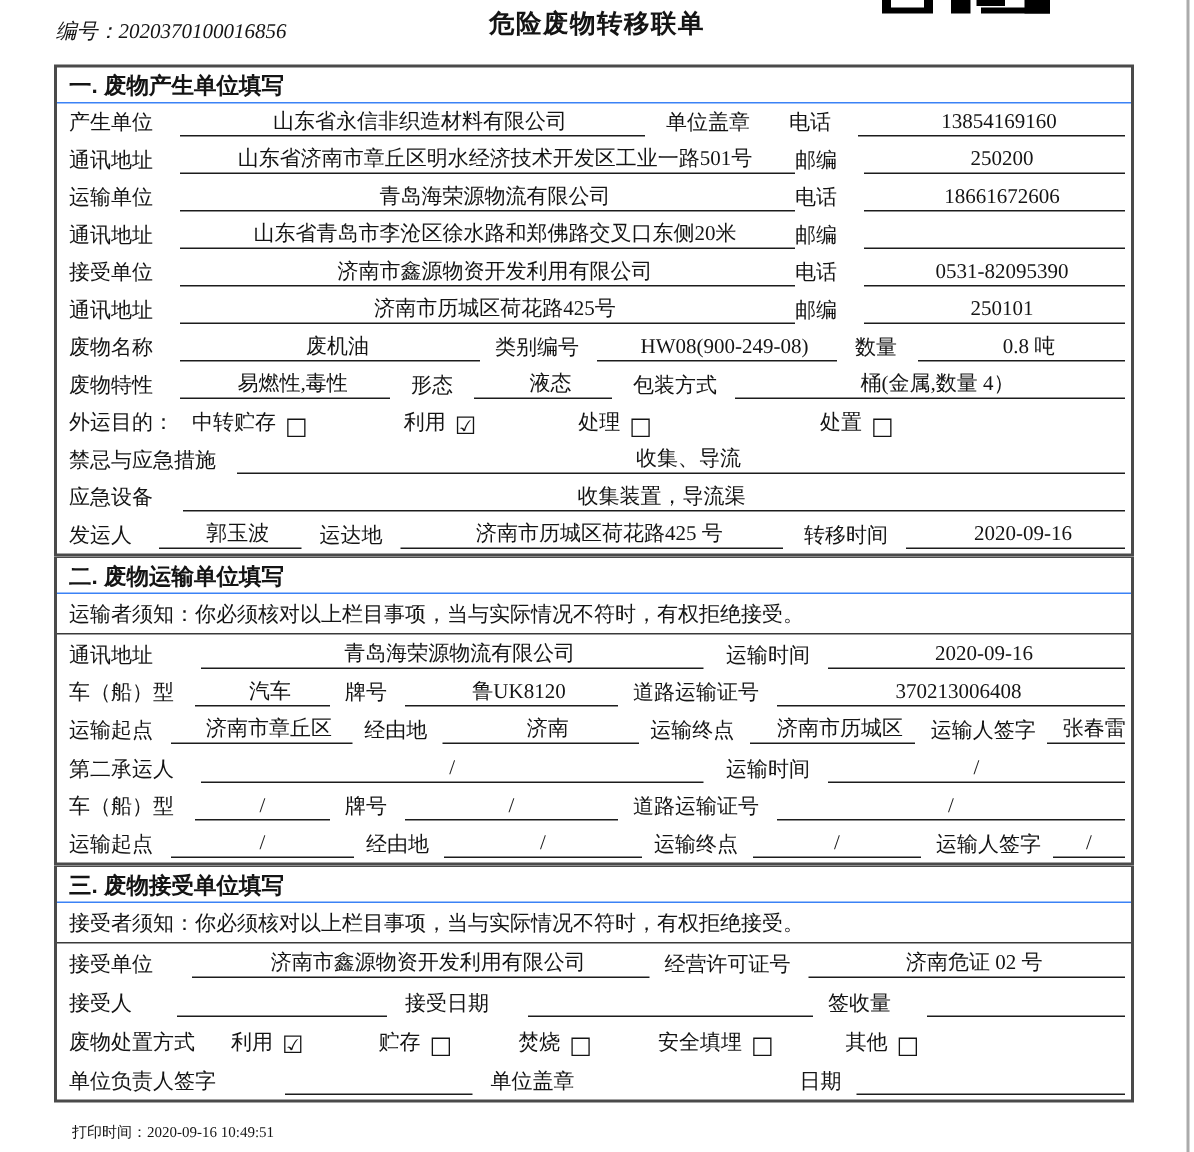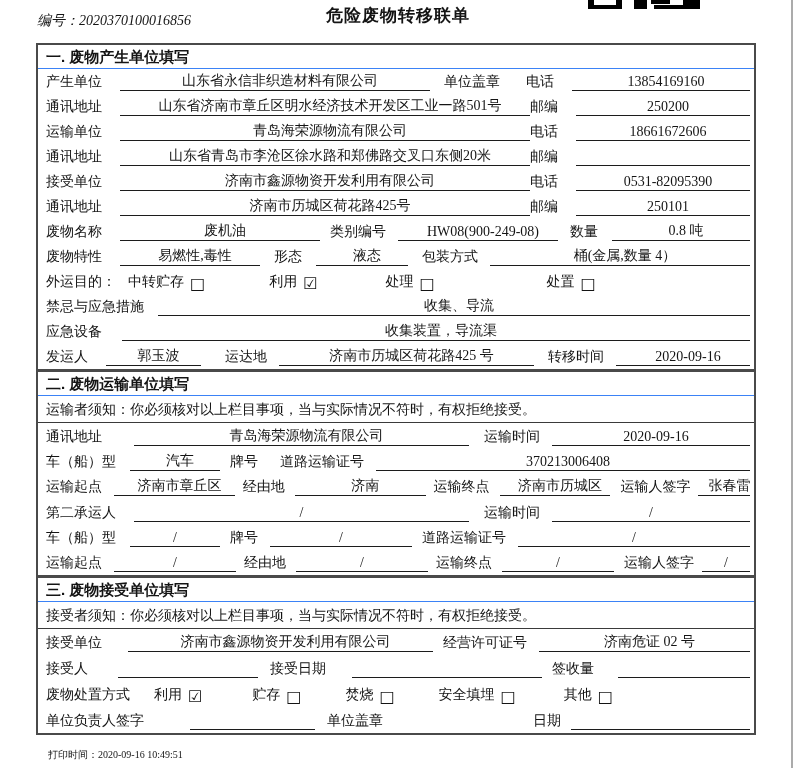--- a/index.html
+++ b/index.html
@@ -35,21 +35,21 @@
 
   
   .w62{width:62px;} .w48{width:48px;} .w78{width:78px;} .w74{width:74px;} .w60{width:60px;}
   .w58{width:58px;} .w46{width:46px;} .w44{width:44px;} .w34{width:34px;} .w32{width:32px;}
   .w30{width:30px;} .w72{width:72px;} .w88{width:88px;margin-top:41px;} .w104{width:104px;}
   .u310{width:310px;} .u420{width:420px;} .u178{width:178px;} .u200{width:200px;}
   .u160{width:160px;} .u140{width:140px;} .u92{width:92px;} .u95{width:95px;} .u255{width:255px;}
   .u335{width:335px;} .u198{width:198px;} .u90{width:90px;} .u142{width:142px;}
   .u122{width:122px;margin-top:13px;} .u132{width:132px;} .u112{width:112px;} .u305{width:305px;}
   .u190{width:190px;} .u125{width:125px;}
-  .ml8{margin-left:8px;} .ml10{margin-left:10px;} .ml12{margin-left:12px;} .ml14{margin-left:14px;} .ml24{margin-left:24px;} .ml44{margin-left:44px;}
+  .ml8{margin-left:8px;} .ml10{margin-left:10px;} .ml12{margin-left:12px;} .ml14{margin-left:14px;} .ml24{margin-left:12px;} .ml44{margin-left:44px;}
   .ml48{margin-left:48px;} .ml50{margin-left:50px;} .ml64{margin-left:64px;} .ml68{margin-left:68px;}
   .ml112{margin-left:112px;} .ml150{margin-left:150px;}
   .mr6{margin-right:6px;} .mr8{margin-right:8px;} .mr10{margin-right:10px;} .mr12{margin-right:12px;}
   .mr14{margin-right:14px;} .mr20{margin-right:20px;} .mr24{margin-right:24px;} .mr40{margin-right:40px;}
 
   .footer { position:absolute; left:48px; top:748px; font-size:10px; white-space:nowrap;text-align:right; }
 </style>
 </head>
 <body>
 
@@ -194,20 +194,21 @@
         <span class="u u335">青岛海荣源物流有限公司</span>
         <span class="sp"></span>
         <span class="lbl w58 mr10">运输时间</span>
         <span class="u u198">2020-09-16</span>
       </div>
 
       <div class="row">
         <span class="lbl w74 mr10">车（船）型</span>
         <span class="u u90">汽车</span>
         <span class="lbl w30 ml10 mr10">牌号</span>
+        <span class="u u142">鲁UK8120</span>
         <span class="lbl w88 ml10 mr8">道路运输证号</span>
         <span class="u fill">370213006408</span>
       </div>
 
       <div class="row">
         <span class="lbl w60 mr8">运输起点</span>
         <span class="u u122">济南市章丘区</span>
         <span class="lbl w44 ml8 mr8">经由地</span>
         <span class="u u132">济南</span>
         <span class="lbl w58 ml8 mr8">运输终点</span>

